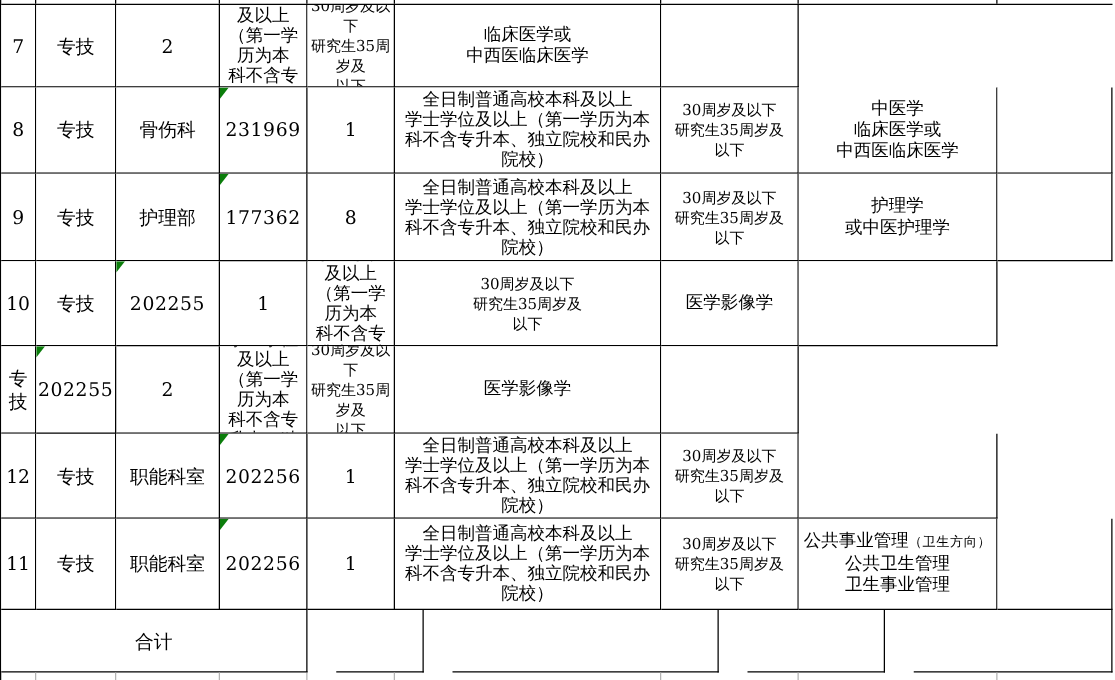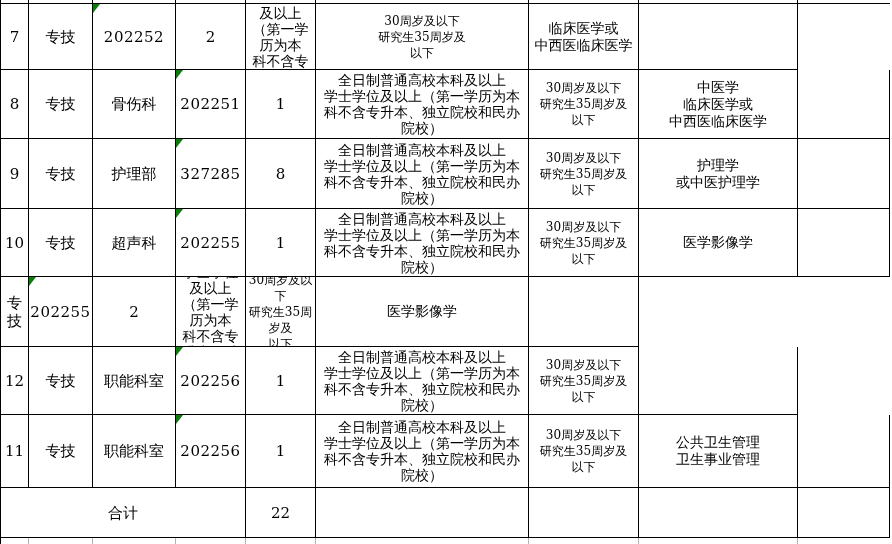--- a/index.html
+++ b/index.html
@@ -32,21 +32,21 @@
   .c-major { font-size:14px; line-height:17px; }
   .c-code { position:relative; letter-spacing:0.5px; }
   .tri {
     position:absolute; left:0; top:0; width:0; height:0;
     border-top:9px solid #0b7d0b;
     border-right:7px solid transparent;
   }
   .r0 { height:66px; } .r1 { height:69px; } .r2 { height:70px; }
   .r3 { height:68px; } .r4 { height:70px; } .r5 { height:68px; }
   .r6 { height:73px; }
-  .total-row { height:50px; grid-template-columns: 245px 70px 213px 110px 159px auto; }
+  .total-row { height:50px; grid-template-columns: 245px 70px 213px 110px 159px auto; gap: 23px; }
   .bottom-strip { height:6px; }
   .bottom-strip .stub { border-right:1px solid #b3b3b3; }
   .small-paren { font-size:10.5px; letter-spacing:0.5px; }
   .major13-line1 { line-height:17px; }
 </style>
 </head>
 <body>
 
 <div class="stage">
   <div class="sheet">
@@ -61,44 +61,40 @@
       <div class="stub"></div>
       <div class="stub"></div>
       <div></div>
     </div>
 
     <div class="body">
 
       <div class="grid r0">
         <div class="td">7</div>
         <div class="td">专技</div>
-        <div class="td c-code">
-            <span class="tri"></span>
-            <span>202252</span>
-          </div>
         <div class="td">2</div>
         <div class="td c-edu pre">全日制普通高校本科及以上
 学士学位及以上（第一学历为本
 科不含专升本、独立院校和民办
 院校）</div>
         <div class="td c-age pre">30周岁及以下
 研究生35周岁及
 以下</div>
         <div class="td c-major pre">临床医学或
 中西医临床医学</div>
         <div class="td"></div>
       </div>
 
       <div class="grid r1">
         <div class="td">8</div>
         <div class="td">专技</div>
         <div class="td">骨伤科</div>
         <div class="td c-code">
             <span class="tri"></span>
-            <span>202251</span>
+            <span>231969</span>
           </div>
         <div class="td">1</div>
         <div class="td c-edu pre">全日制普通高校本科及以上
 学士学位及以上（第一学历为本
 科不含专升本、独立院校和民办
 院校）</div>
         <div class="td c-age pre">30周岁及以下
 研究生35周岁及
 以下</div>
         <div class="td c-major pre">中医学
@@ -106,39 +102,38 @@
 中西医临床医学</div>
         <div class="td"></div>
       </div>
 
       <div class="grid r2">
         <div class="td">9</div>
         <div class="td">专技</div>
         <div class="td">护理部</div>
         <div class="td c-code">
             <span class="tri"></span>
-            <span>327285</span>
+            <span>177362</span>
           </div>
         <div class="td">8</div>
         <div class="td c-edu pre">全日制普通高校本科及以上
 学士学位及以上（第一学历为本
 科不含专升本、独立院校和民办
 院校）</div>
         <div class="td c-age pre">30周岁及以下
 研究生35周岁及
 以下</div>
         <div class="td c-major pre">护理学
 或中医护理学</div>
         <div class="td"></div>
       </div>
 
       <div class="grid r3">
         <div class="td">10</div>
         <div class="td">专技</div>
-        <div class="td">超声科</div>
         <div class="td c-code">
             <span class="tri"></span>
             <span>202255</span>
           </div>
         <div class="td">1</div>
         <div class="td c-edu pre">全日制普通高校本科及以上
 学士学位及以上（第一学历为本
 科不含专升本、独立院校和民办
 院校）</div>
         <div class="td c-age pre">30周岁及以下
@@ -196,30 +191,30 @@
         <div class="td">1</div>
         <div class="td c-edu pre">全日制普通高校本科及以上
 学士学位及以上（第一学历为本
 科不含专升本、独立院校和民办
 院校）</div>
         <div class="td c-age pre">30周岁及以下
 研究生35周岁及
 以下</div>
         <div class="td c-major">
           <div>
+            <div class="major13-line1"><span>公共事业管理</span><span class="small-paren">（卫生方向）</span></div>
             <div class="pre">公共卫生管理
 卫生事业管理</div>
           </div>
         </div>
         <div class="td"></div>
       </div>
 
       <div class="grid total-row">
         <div class="td">合计</div>
-        <div class="td">22</div>
         <div class="td"></div>
         <div class="td"></div>
         <div class="td"></div>
         <div class="td"></div>
       </div>
 
       <div class="grid bottom-strip">
         <div class="stub"></div>
         <div class="stub"></div>
         <div class="stub"></div>

